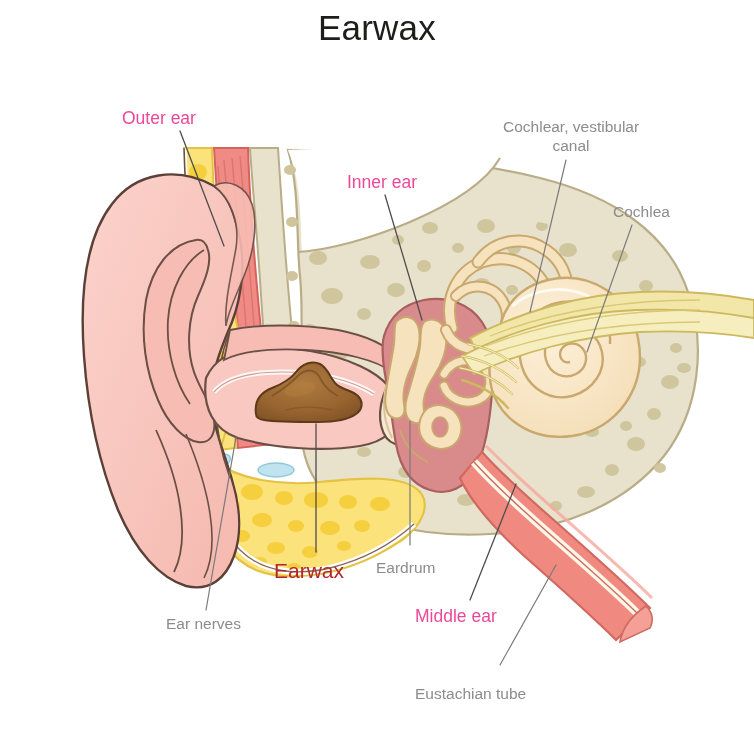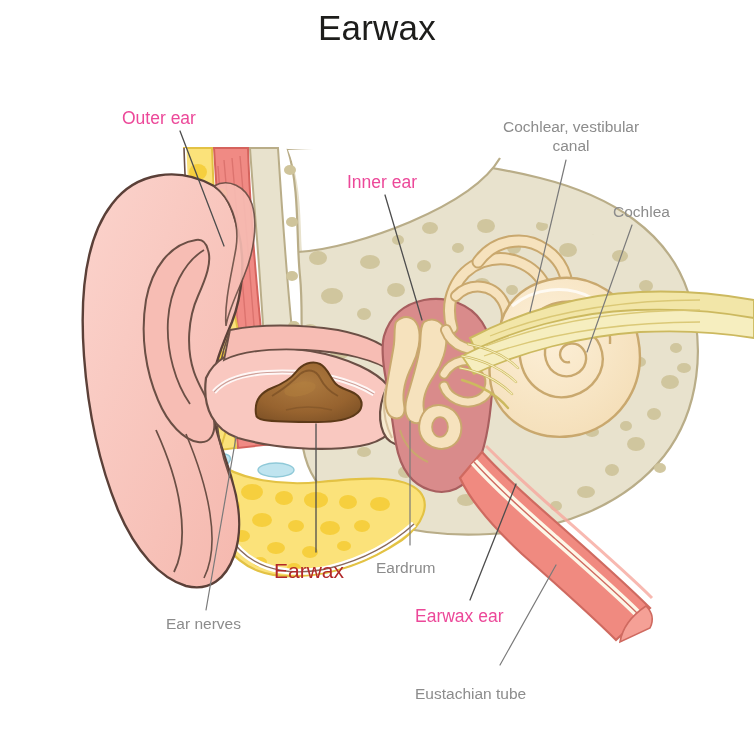--- a/index.html
+++ b/index.html
@@ -434,17 +434,17 @@
 canal</div>
 
   <div class="lbl lbl-gray" style="left:613px; top:203px;">Cochlea</div>
 
   <div class="lbl lbl-red" style="left:274px; top:558px;">Earwax</div>
 
   <div class="lbl lbl-gray" style="left:376px; top:551px;margin-top:8px;">Eardrum</div>
 
   <div class="lbl lbl-gray" style="left:166px; top:615px;">Ear nerves</div>
 
-  <div class="lbl lbl-dark" style="left:415px; top:606px;">Earwax ear</div>
+  <div class="lbl lbl-dark" style="left:415px; top:606px;">Middle ear</div>
 
   <div class="lbl lbl-gray" style="left:415px; top:685px;">Eustachian tube</div>
 
 </div>
 
 </body></html>

